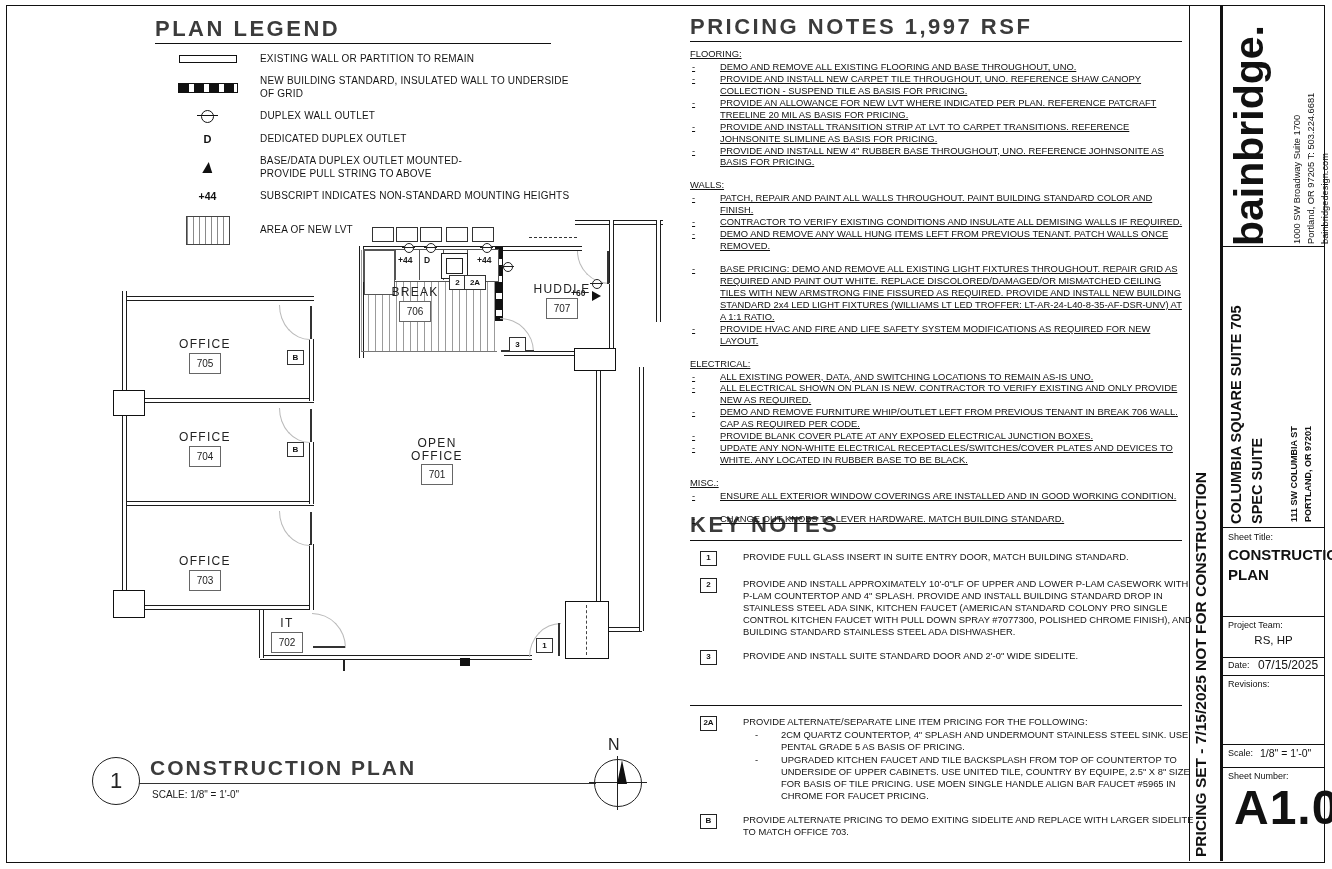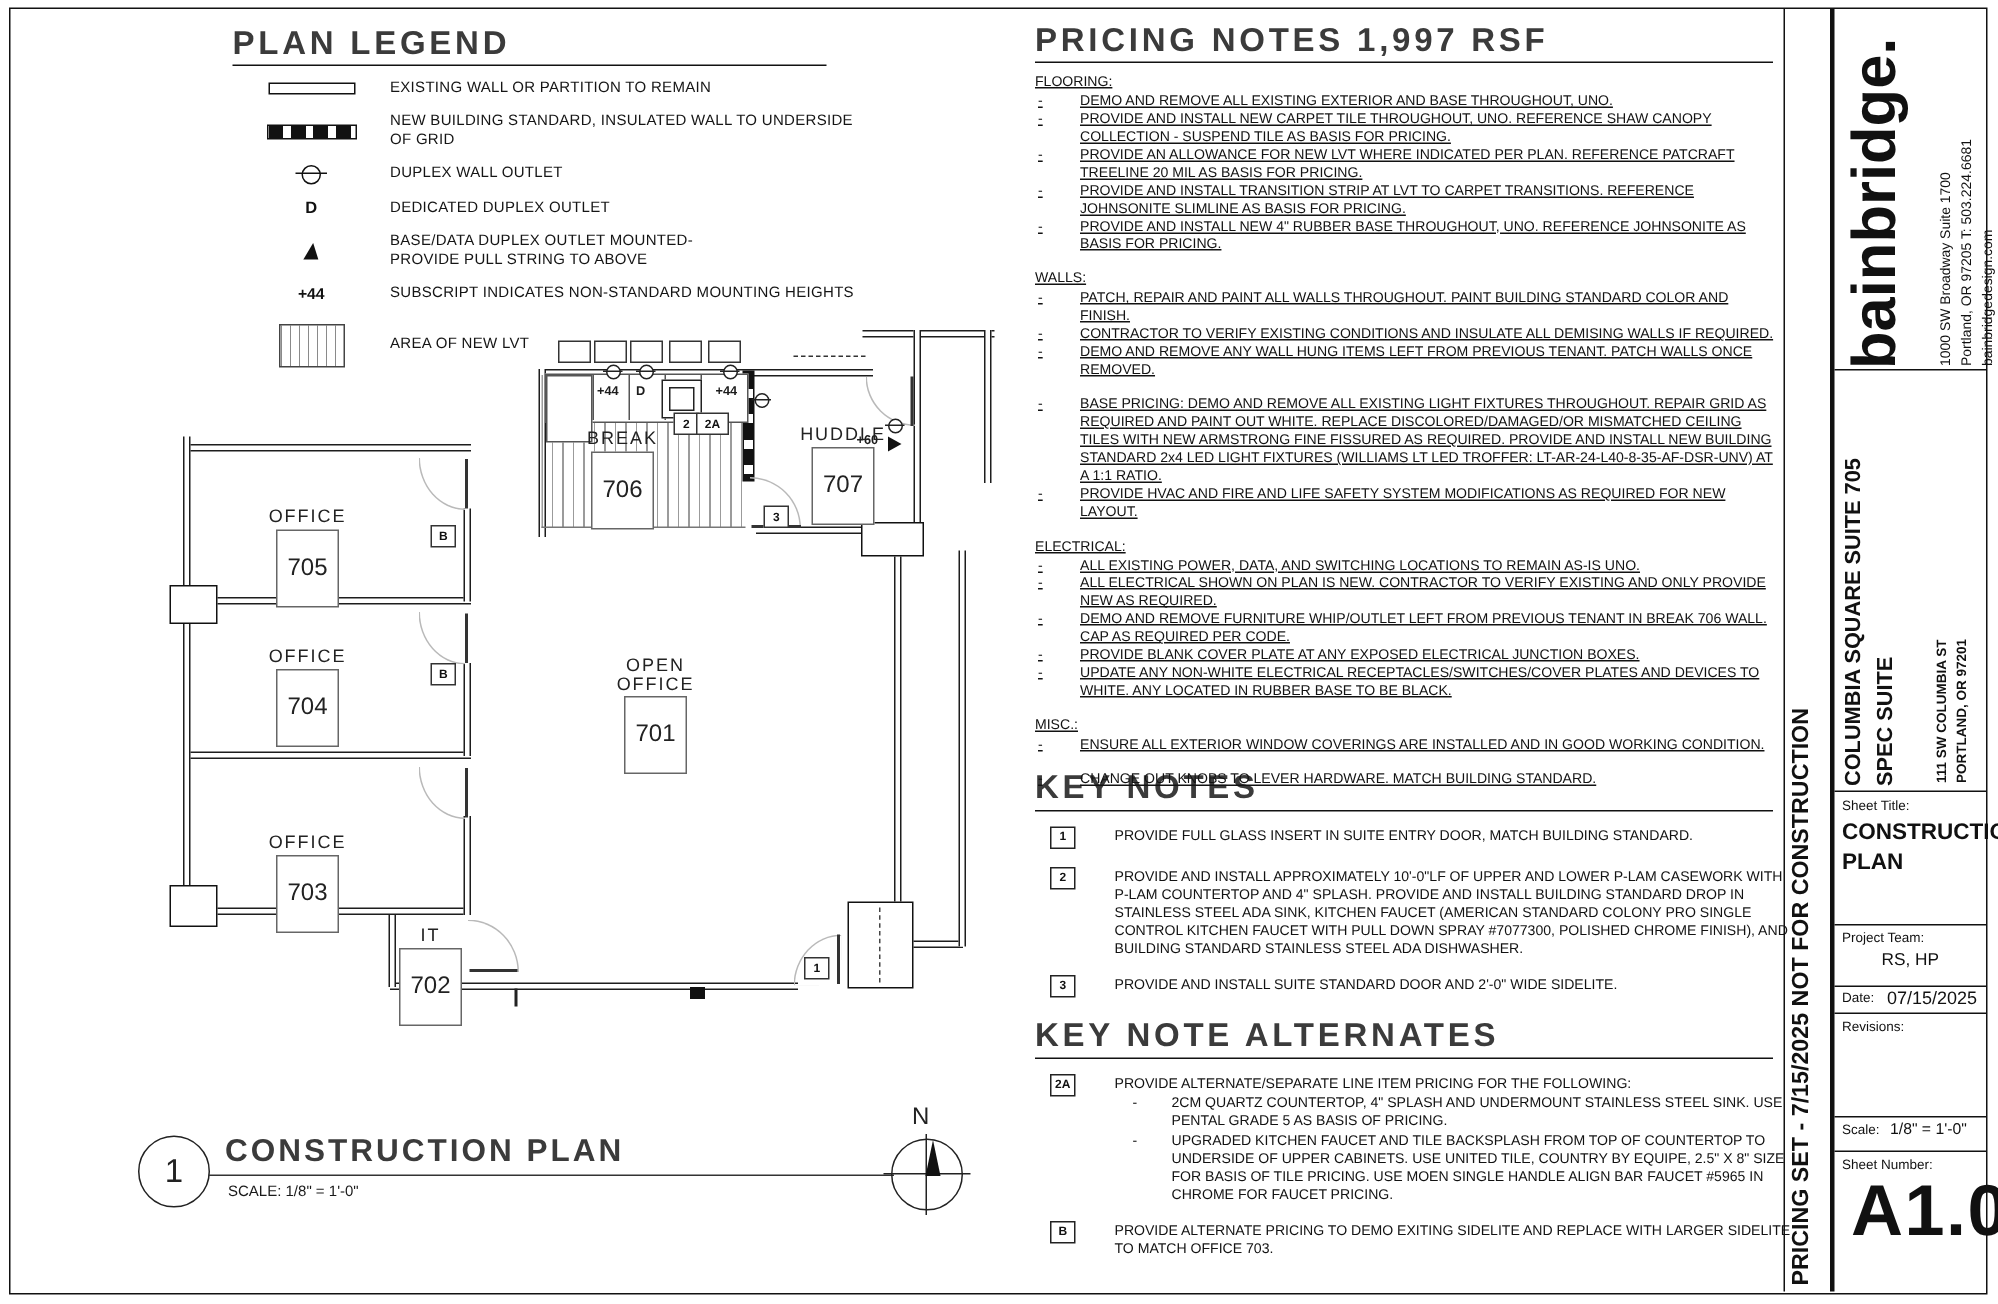--- a/index.html
+++ b/index.html
@@ -59,21 +59,21 @@
   .cdiv{width:1px;background:#555;}
   .cbox{border:1px solid #555;background:#fff;}
   .sinko{border:1.4px solid #222;background:#fff;}
   .sinki{border:1px solid #222;background:#fff;}
   .ocirc{width:8px;height:8px;border:1.2px solid #222;border-radius:50%;background:#fff;}
   .ocirc::after{content:"";position:absolute;left:-3px;top:3px;width:13px;height:0;border-top:1px solid #222;}
   .vd-tri{width:0;height:0;border-top:5px solid transparent;border-bottom:5px solid transparent;border-left:9px solid #111;}
   .mlabel{position:absolute;font-size:8.5px;font-weight:bold;color:#1c1c1c;white-space:nowrap;}
   .room{position:absolute;text-align:center;color:#222;}
   .rname{font-size:12px;letter-spacing:1.3px;line-height:1.05;}
-  .rnum{display:inline-block;margin-top:2px;border:1.3px solid #666;padding:16px 7px;font-size:16px;background:#fff;color:#222;}
+  .rnum{display:inline-block;margin-top:2px;border:1.3px solid #666;padding:4px 7px;font-size:10px;background:#fff;color:#222;}
   .ktag{position:absolute;width:15px;height:13px;border:1.3px solid #333;background:#fff;font-size:8px;font-weight:bold;
         display:flex;align-items:center;justify-content:center;color:#111;}
 
   
   .dt-circle{position:absolute;left:92px;top:757px;width:46px;height:46px;border:1.7px solid #222;border-radius:50%;
              display:flex;align-items:center;justify-content:center;font-size:22px;color:#222;}
   .dt-title{position:absolute;left:150px;top:756px;font-size:21px;font-weight:bold;letter-spacing:2px;color:#3b3b3b;}
   .dt-rule{position:absolute;left:139px;top:783px;width:457px;border-top:1.4px solid #333;}
   .dt-scale{position:absolute;left:152px;top:789px;font-size:10px;color:#1a1a1a;}
   .compass{position:absolute;left:594px;top:759px;width:46px;height:46px;border:1.6px solid #222;border-radius:50%;}
@@ -106,21 +106,20 @@
 
   <div class="hd" style="left:155px;top:16px;">PLAN LEGEND</div>
   <div class="hd-rule" style="left:155px;top:43px;width:396px;"></div>
 
   <div class="hd" style="left:690px;top:14px;">PRICING NOTES 1,997 RSF</div>
   <div class="hd-rule" style="left:690px;top:41px;width:492px;"></div>
 
   <div class="hd" style="left:690px;top:512px;">KEY NOTES</div>
   <div class="hd-rule" style="left:690px;top:540px;width:492px;"></div>
 
-  <div class="hd" style="left:690px;top:677px;">KEY NOTE ALTERNATES</div>
   <div class="hd-rule" style="left:690px;top:705px;width:492px;"></div>
 
   <div class="lg-list">
       <div class="lg-row">
         <div class="lg-symcell">
           <span class="sym-existing-wall"></span>
         </div>
         <div class="lg-label">EXISTING WALL OR PARTITION TO REMAIN</div>
       </div>
       <div class="lg-row">
@@ -160,21 +159,21 @@
         </div>
         <div class="lg-label">AREA OF NEW LVT</div>
       </div>
     </div>
 
   <div class="notes" style="left:690px;top:48px;">
       <div class="note-sec">
         <div class="note-head">FLOORING:</div>
         <div class="note-item">
           <span class="dash">-</span>
-          <span class="note-text">DEMO AND REMOVE ALL EXISTING EXTERIOR AND BASE THROUGHOUT, UNO.</span>
+          <span class="note-text">DEMO AND REMOVE ALL EXISTING FLOORING AND BASE THROUGHOUT, UNO.</span>
         </div>
         <div class="note-item">
           <span class="dash">-</span>
           <span class="note-text">PROVIDE AND INSTALL NEW CARPET TILE THROUGHOUT, UNO. REFERENCE SHAW CANOPY COLLECTION - SUSPEND TILE AS BASIS FOR PRICING.</span>
         </div>
         <div class="note-item">
           <span class="dash">-</span>
           <span class="note-text">PROVIDE AN ALLOWANCE FOR NEW LVT WHERE INDICATED PER PLAN. REFERENCE PATCRAFT TREELINE 20 MIL AS BASIS FOR PRICING.</span>
         </div>
         <div class="note-item">

